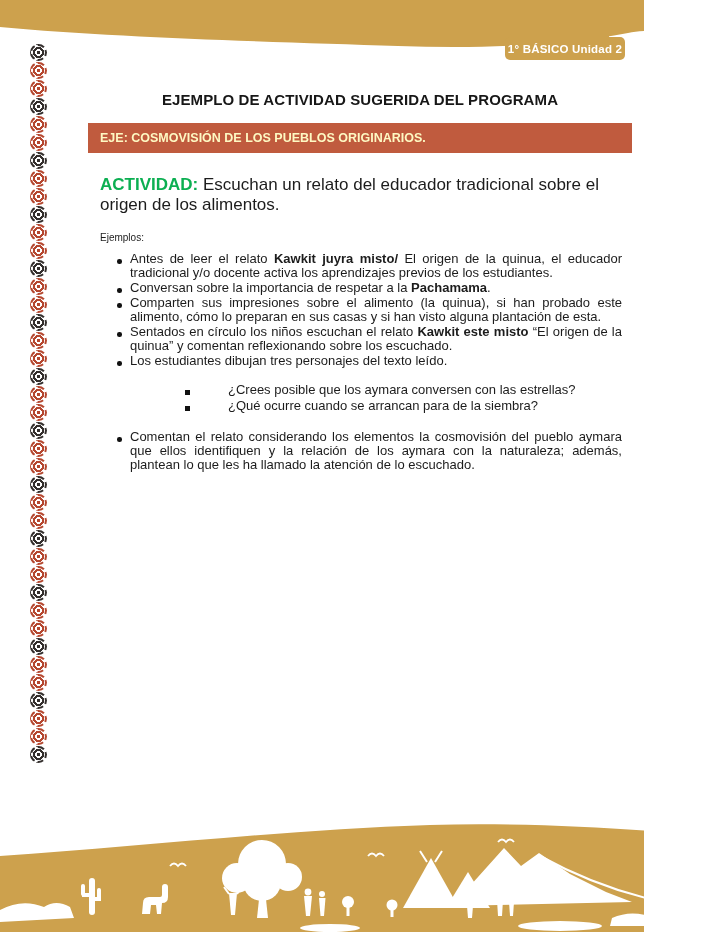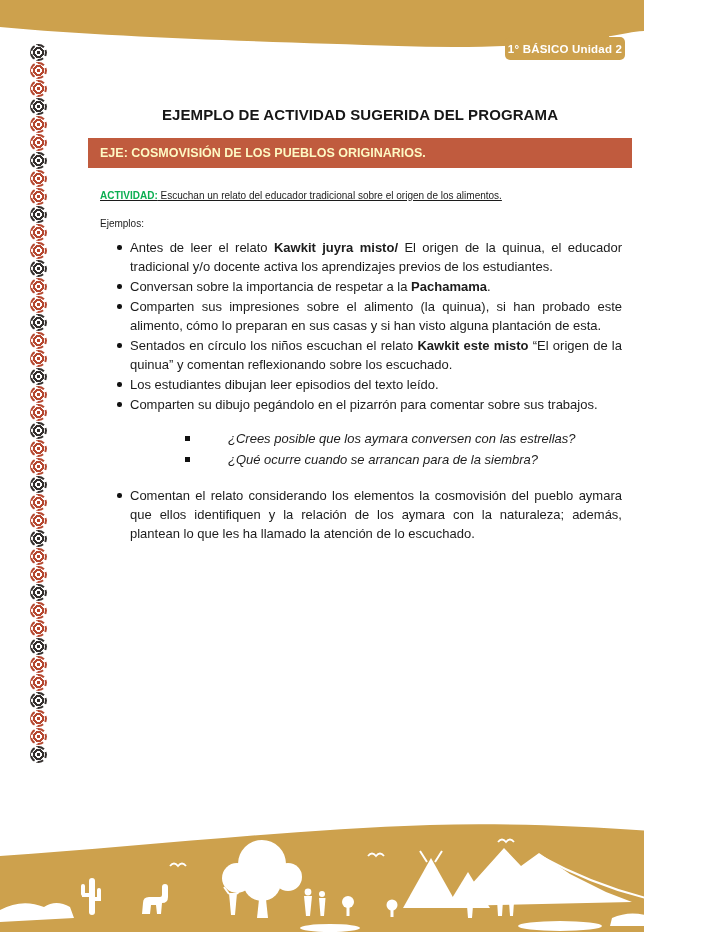--- a/index.html
+++ b/index.html
@@ -18,32 +18,32 @@
   
   .side-border{position:absolute;width:22px;z-index:3;display:flex;flex-direction:column;align-items:center;}
   .side-border.left{left:27px;top:44px;}
   .side-border.right{left:667px;top:34px;}
   .rosette{width:13px;height:13px;border-radius:50%;border:2px dashed var(--c);margin-bottom:1px;flex:0 0 auto;
     background:radial-gradient(circle at 50% 50%, var(--c) 0 1.6px, #fff 1.6px 3.4px, var(--c) 3.4px 5.6px, #fff 5.6px 7px, transparent 7px);}
   .rosette.dark{--c:#332e2c;}
   .rosette.red{--c:#b5462e;}
 
   
-  .content{position:absolute;left:88px;top:18px;width:544px;z-index:2;color:#1c1c1c;}
+  .content{position:absolute;left:88px;top:3px;width:544px;z-index:2;color:#1c1c1c;}
   h1.title{margin:88px 0 0;font-size:15px;font-weight:bold;text-align:center;color:#171717;letter-spacing:.1px;}
   .eje-banner{margin-top:15px;height:30px;background:var(--terracotta);color:#fef9c3;
     font-size:12.5px;font-weight:bold;display:flex;align-items:center;padding-left:12px;box-sizing:border-box;}
-  .activity-line{margin:22px 0 0;padding:0 10px 0 12px;font-size:10px;text-decoration:underline;}
+  .activity-line{margin:22px 0 0;padding:0 10px 0 12px;font-size:17px;}
   .activity-label{font-weight:bold;color:var(--green);}
   .examples-label{margin:17px 0 0;padding-left:12px;font-size:10px;}
-  ul.doc-list{list-style:none;margin:9px 0 0;padding:0;font-size:13px;line-height:19px;}
+  ul.doc-list{list-style:none;margin:9px 0 0;padding:0;font-size:13px;line-height:14px;}
   ul.doc-list li{position:relative;padding:0 10px 0 42px;text-align:justify;margin-bottom:1px;}
   ul.doc-list .marker{position:absolute;left:29px;top:7px;width:4.5px;height:4.5px;background:#111;border-radius:50%;}
   ul.doc-list.sub{margin-top:15px;}
-  ul.doc-list.sub li{padding-left:140px;margin-bottom:2px;font-style:italic;}
+  ul.doc-list.sub li{padding-left:140px;margin-bottom:2px;}
   ul.doc-list.sub .marker{left:97px;border-radius:0;width:4.5px;height:4.5px;top:7px;}
   ul.doc-list.closing{margin-top:17px;}
   b{font-weight:bold;}
 
   
   .bottom-illustration{position:absolute;left:0;bottom:0;width:720px;height:110px;z-index:1;}
 </style>
 </head>
 <body>
 
@@ -144,22 +144,21 @@
   <div class="content">
     <h1 class="title">EJEMPLO DE ACTIVIDAD SUGERIDA DEL PROGRAMA</h1>
     <div class="eje-banner">EJE: COSMOVISIÓN DE LOS PUEBLOS ORIGINARIOS.</div>
     <p class="activity-line"><span class="activity-label">ACTIVIDAD:</span><span> Escuchan un relato del educador tradicional sobre el origen de los alimentos.</span></p>
     <p class="examples-label">Ejemplos:</p>
     <ul class="doc-list" id="main-bullets">
         <li><span class="marker"></span><span>Antes de leer el relato </span><b>Kawkit juyra misto/</b><span> El origen de la quinua, el educador tradicional y/o docente activa los aprendizajes previos de los estudiantes.</span></li>
         <li><span class="marker"></span><span>Conversan sobre la importancia de respetar a la </span><b>Pachamama</b><span>.</span></li>
         <li><span class="marker"></span><span>Comparten sus impresiones sobre el alimento (la quinua), si han probado este alimento, cómo lo preparan en sus casas y si han visto alguna plantación de esta.</span></li>
         <li><span class="marker"></span><span>Sentados en círculo los niños escuchan el relato </span><b>Kawkit este misto</b><span> “El origen de la quinua” y comentan reflexionando sobre los escuchado.</span></li>
-        <li><span class="marker"></span><span>Los estudiantes dibujan leer episodios del texto leído.</span></li>
-        <li><span class="marker"></span><span>Comparten su dibujo pegándolo en el pizarrón para comentar sobre sus trabajos.</span></li>
+        <li><span class="marker"></span><span>Los estudiantes dibujan tres personajes del texto leído.</span></li>
       </ul>
     <ul class="doc-list sub" id="sub-bullets">
         <li><span class="marker"></span><span>¿Crees posible que los aymara conversen con las estrellas?</span></li>
         <li><span class="marker"></span><span>¿Qué ocurre cuando se arrancan para de la siembra?</span></li>
       </ul>
     <ul class="doc-list closing" id="closing-bullets">
         <li><span class="marker"></span><span>Comentan el relato considerando los elementos la cosmovisión del pueblo aymara que ellos identifiquen y la relación de los aymara con la naturaleza; además, plantean lo que les ha llamado la atención de lo escuchado.</span></li>
       </ul>
   </div>
 

